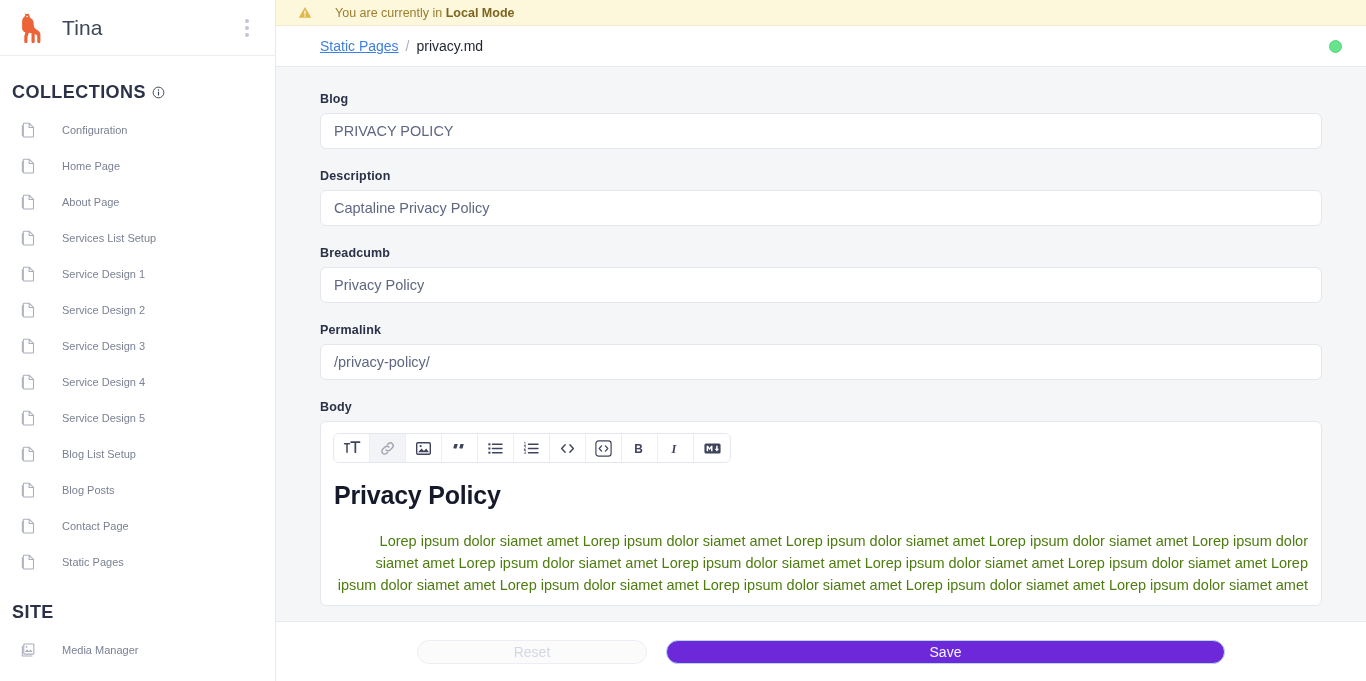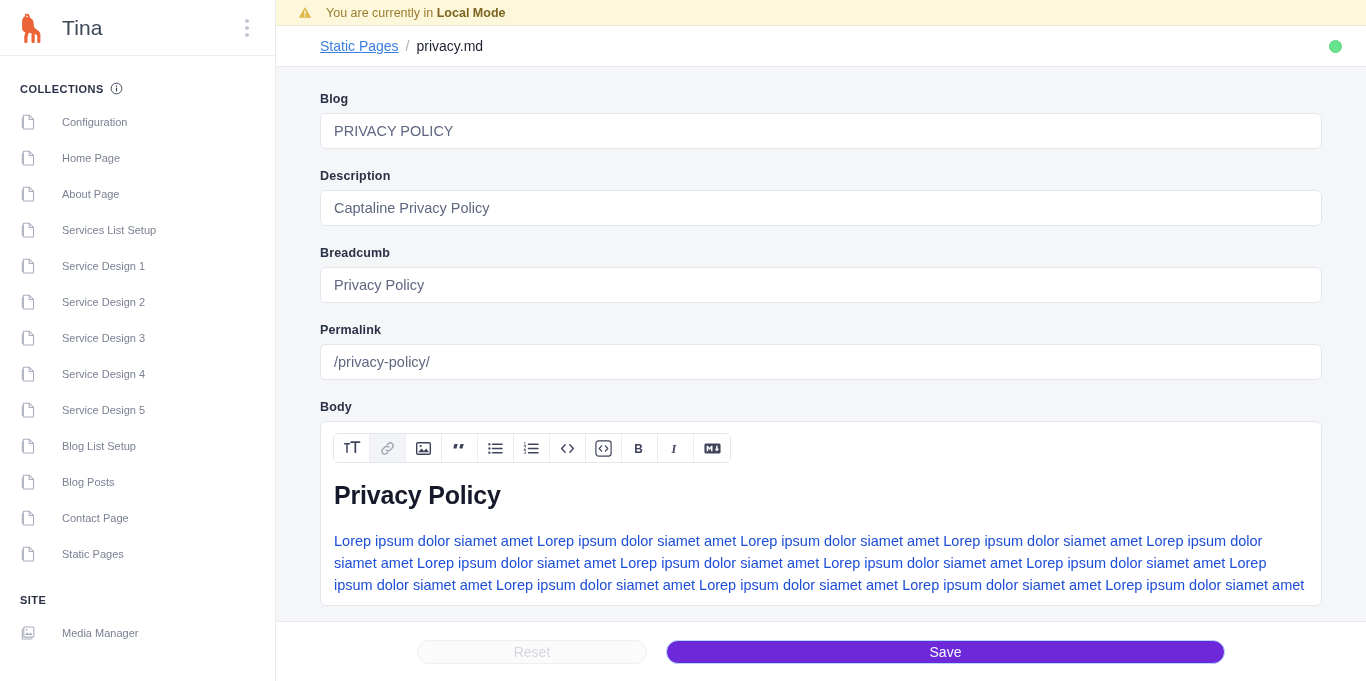--- a/index.html
+++ b/index.html
@@ -35,22 +35,22 @@
   .kebab {
     width: 24px; height: 28px;
     display: flex; flex-direction: column; align-items: center;
     justify-content: center; gap: 3px; cursor: pointer;
   }
   .kebab i { width: 4px; height: 4px; border-radius: 50%; background: #c3c5d2; display: block; }
 
   .sidebar-body { flex: 1; overflow: hidden; padding-top: 26px; }
   .section-title {
     display: flex; align-items: center; gap: 6px;
-    padding: 0 20px; margin-bottom: 9px;
-    font-size: 11px; font-weight: 700; letter-spacing: .45px;
+    padding: 0 12px; margin-bottom: 9px;
+    font-size: 18px; font-weight: 700; letter-spacing: .45px;
     color: #2b3147;
   }
   .info-ic { width: 13px; height: 13px; display: block; }
   .nav-item {
     display: flex; align-items: center; gap: 24px;
     height: 36px; padding: 0 20px;
     color: #7b8194; font-size: 11px; cursor: pointer;
     text-decoration: none;
   }
   .nav-ic { width: 18px; height: 18px; flex: 0 0 18px; display: block; }
@@ -60,21 +60,21 @@
   .main {
     flex: 1; height: 681px;
     display: flex; flex-direction: column;
     background: #f5f6f8;
     min-width: 0;
   }
   .localbar {
     height: 26px; flex: 0 0 26px;
     background: #fdf8dc;
     border-bottom: 1px solid #f2ead0;
-    display: flex; align-items: center; gap: 14px;
+    display: flex; align-items: center; gap: 23px;
     padding: 0 22px;
     font-size: 12.5px; color: #9a7d2e;
   }
   .warn-ic { width: 14px; height: 13px; display: block; }
   .localbar b { color: #7d6420; font-weight: 700; }
 
   .crumbbar {
     height: 41px; flex: 0 0 41px;
     background: #ffffff;
     border-bottom: 1px solid #e8e9ef;
@@ -135,21 +135,21 @@
   .tb-btn:last-child { border-right: none; }
   .tb-btn.disabled { background: #f3f4f7; cursor: default; }
   .tb-btn.disabled svg { opacity: .45; }
   .tb-btn svg { display: block; }
   .doc-h1 {
     font-size: 25px; font-weight: 700; color: #16192a;
     margin: 18px 0 0 2px; letter-spacing: -.2px;
   }
   .doc-p {
     margin: 20px 2px 0 2px;
-    font-size: 14.5px; line-height: 22px; color: #1d4ed8;
+    font-size: 14.5px; line-height: 22px; color: #4d7c0f; text-align: right;
   }
 
   
   .footer {
     height: 60px; flex: 0 0 60px;
     background: #ffffff;
     border-top: 1px solid #e8e9ef;
     display: flex; align-items: center; gap: 19px;
     padding: 0 141px;
   }

